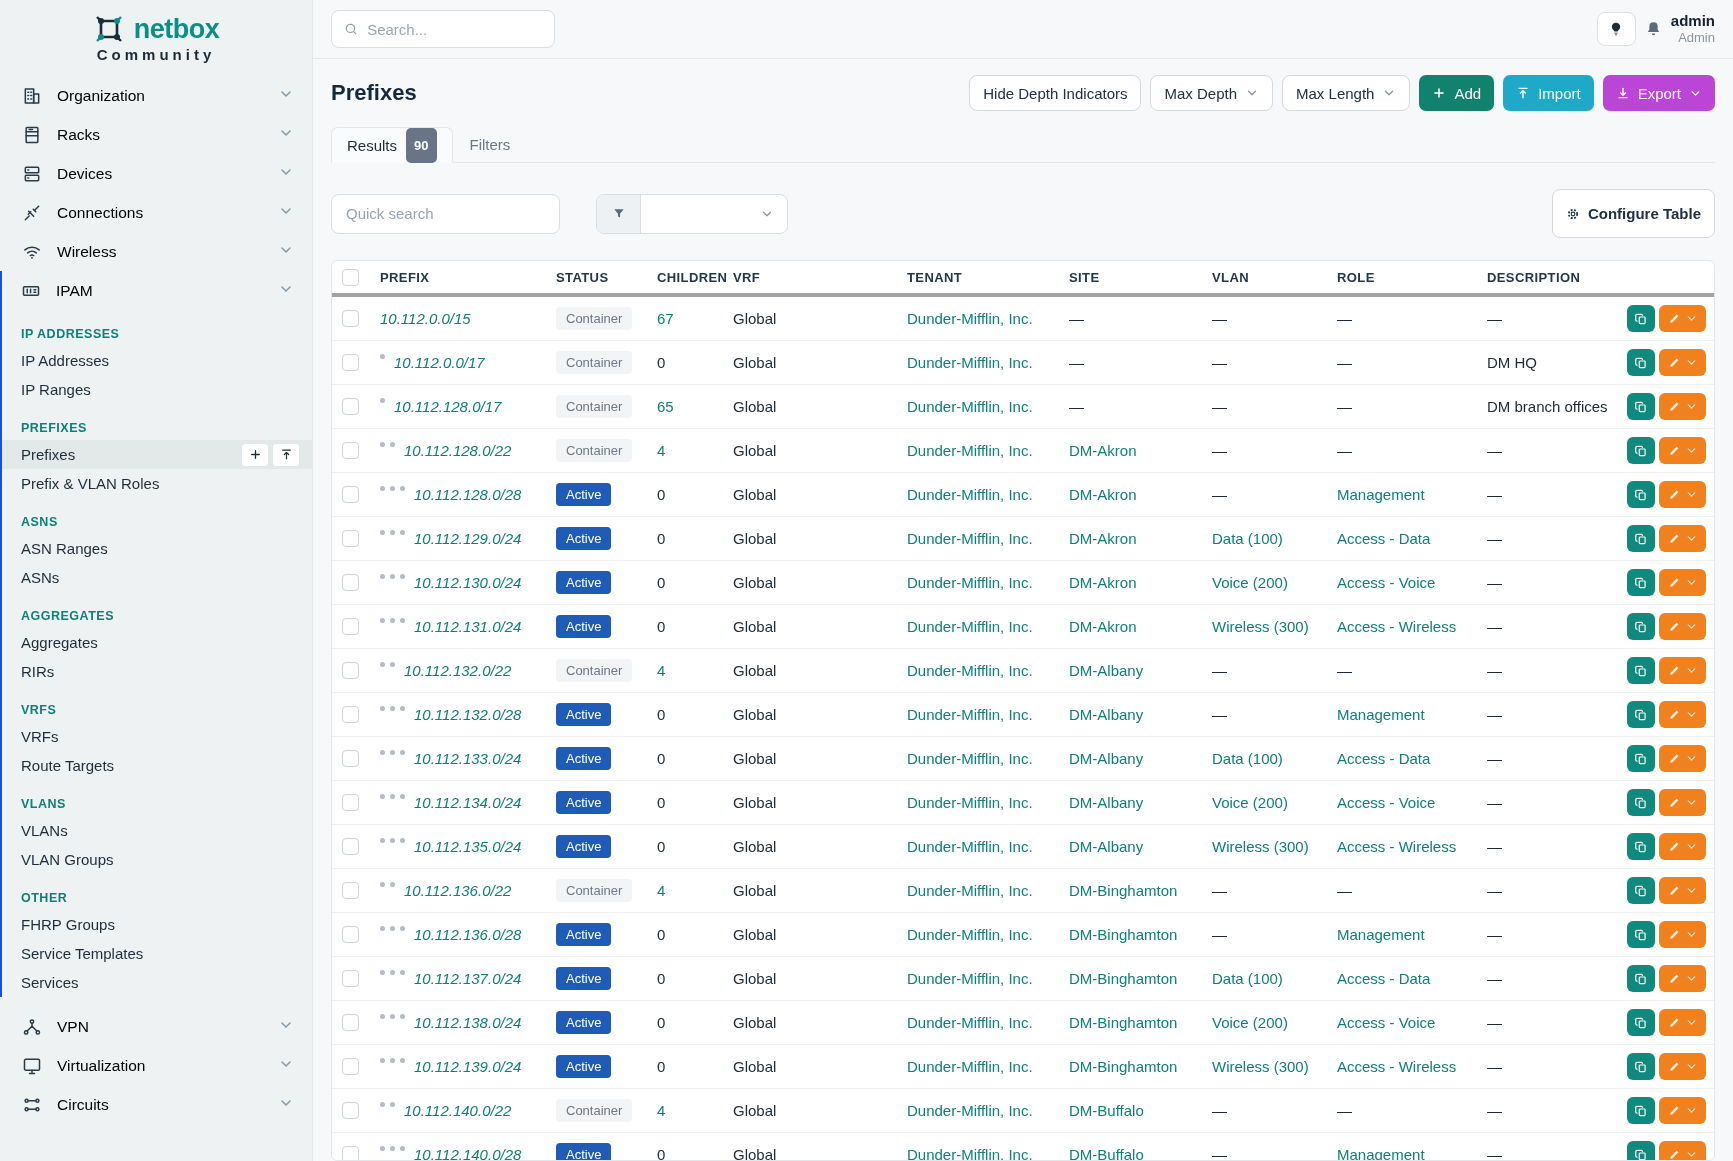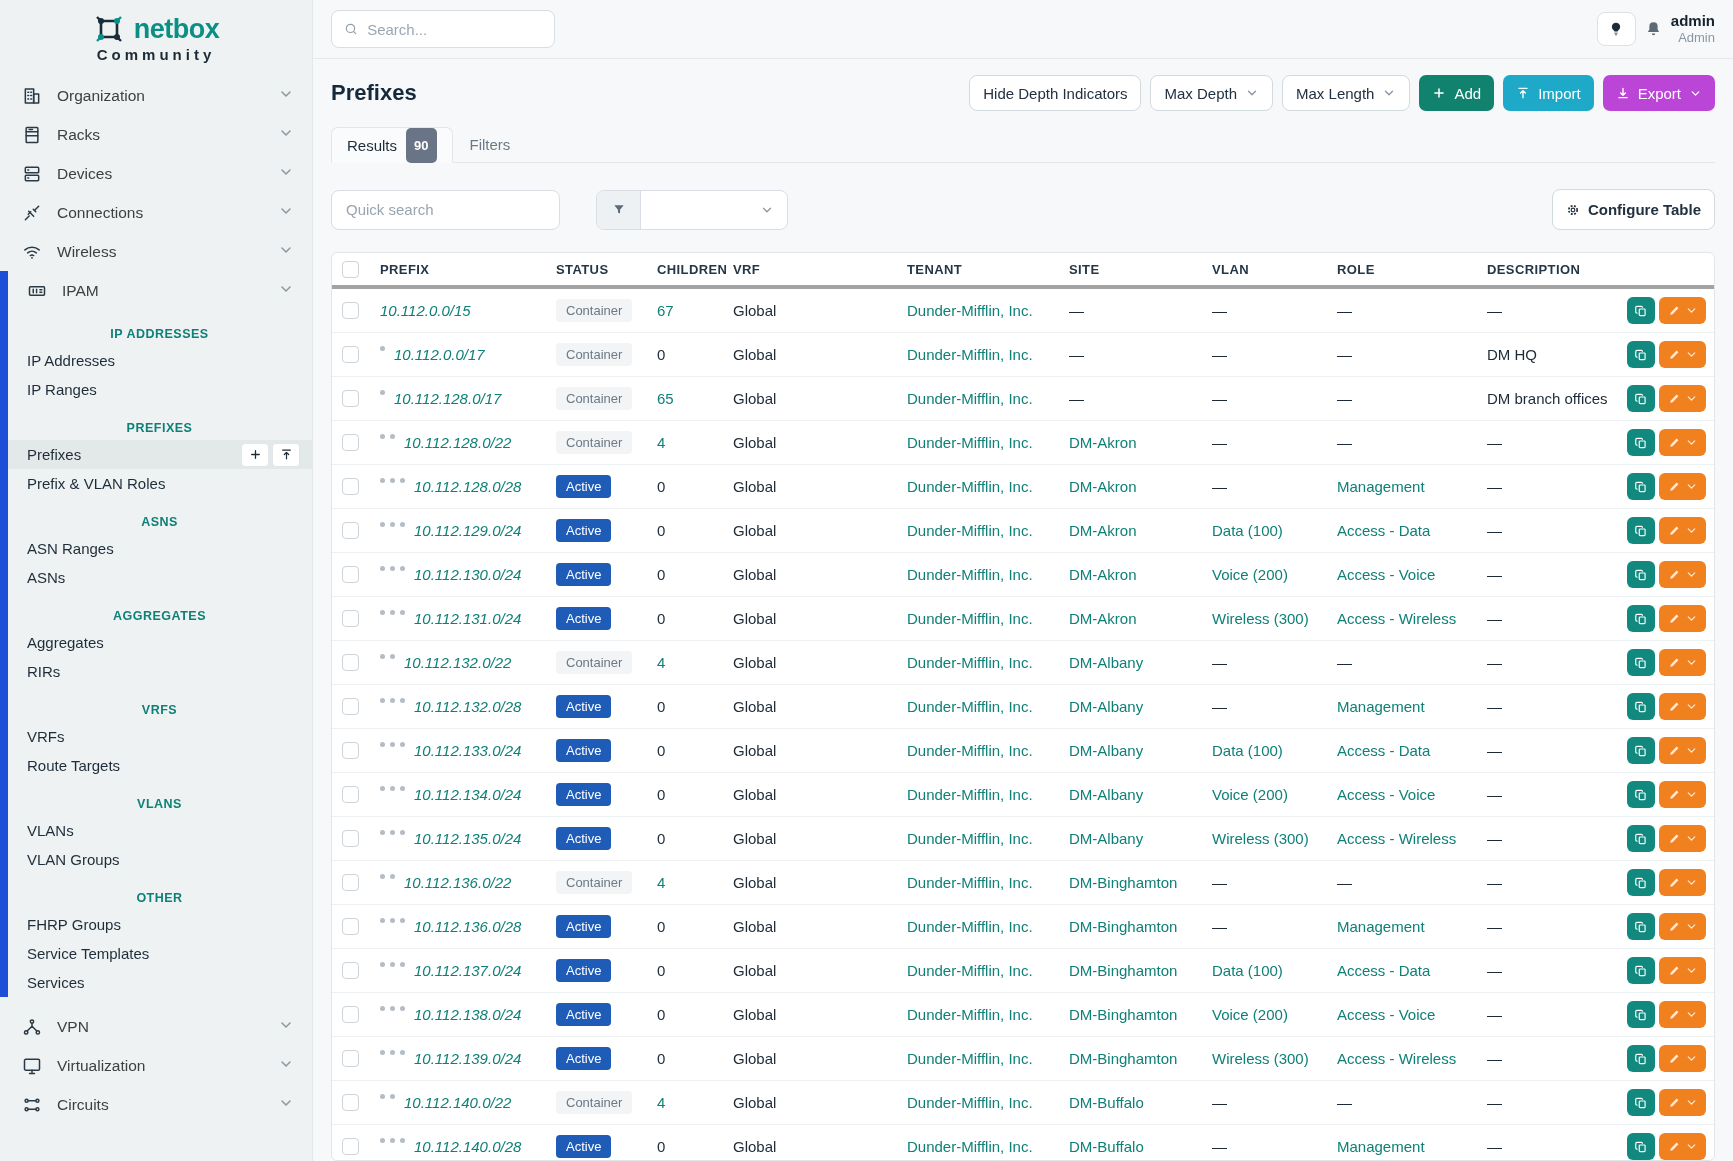--- a/index.html
+++ b/index.html
@@ -6,29 +6,29 @@
   html,body { width:1733px; height:1161px; overflow:hidden; }
   body { font-family:"Liberation Sans", sans-serif; background:#f6f8f9; display:flex; color:#1d2b38; }
   a { text-decoration:none; }
 
   
   .sidebar { width:313px; min-width:313px; height:100%; background:#eef2f2; border-right:1px solid #e3e8ea; overflow:hidden; }
   .logo-wrap { padding-top:13px; height:76px; text-align:center; }
   .logo-row { display:flex; align-items:center; justify-content:center; gap:9px; }
   .logo-text { font-size:27px; font-weight:700; color:#0a8f85; letter-spacing:-0.5px;text-align:center; }
   .logo-sub { font-size:15px; letter-spacing:4px; color:#1d2b36; margin-top:1px; font-weight:600; }
-  .nav-item { height:39px; display:flex; align-items:center; padding:0 18px 0 22px; gap:15px; font-size:15.5px; color:#404040; cursor:pointer; }
+  .nav-item { height:39px; display:flex; align-items:center; padding:0 18px 0 22px; gap:15px; font-size:15.5px; color:#000000; cursor:pointer; }
   .nav-item .chev { margin-left:auto; color:#8a97a3; }
   .icon { display:inline-flex; align-items:center; justify-content:center; }
   .icon svg { width:100%; height:100%; }
   .i20 { width:20px; height:20px; color:#2a3a46; }
   .i16 { width:16px; height:16px; }
   .i14 { width:14px; height:14px; }
   .i13 { width:13px; height:13px; }
-  .submenu-wrap { border-left:8px solid #1d4ed8;text-align:center; }
+  .submenu-wrap { border-left:2px solid #1d4ed8; }
   .submenu-wrap .nav-item { padding-left:19px; }
   .sec-header { padding:17px 20px 5px 19px; color:#0e8077; font-weight:700; font-size:12.5px; letter-spacing:0.5px; }
   .sub-item { height:29px; display:flex; align-items:center; padding-left:19px; font-size:15px; color:#1f2d3a; cursor:pointer; }
   .sub-item.active { background:#e3e8e8; }
   .item-actions { margin-left:auto; margin-right:12px; display:flex; gap:3px; }
   .mini-btn { width:28px; height:24px; background:#fff; border:1px solid #e3e6e8; border-radius:4px; display:flex; align-items:center; justify-content:center; color:#1d2b36; cursor:pointer; }
   .bottom-nav { margin-top:10px; }
 
   
   .main { flex:1; min-width:0; display:flex; flex-direction:column; }
@@ -60,21 +60,21 @@
   .tab-badge { background:#697586; color:#fff; border-radius:5px; font-size:13px; padding:10px 8px; font-weight:600; }
   .tab { padding:0 17px; color:#6c7988; font-size:15px; display:flex; align-items:center; height:36px; cursor:pointer; }
 
   .toolbar { display:flex; align-items:center; margin-top:26px; }
   .quick-search { width:229px; height:40px; background:#fff; border:1px solid #d8dee3; border-radius:8px; display:flex; align-items:center; padding:0 14px; }
   .quick-search input { border:none; outline:none; background:transparent; font-size:15px; width:100%; color:#35424e; font-family:"Liberation Sans",sans-serif; }
   .quick-search input::placeholder { color:#98a4b0; }
   .filter-group { display:flex; height:40px; margin-left:36px; border:1px solid #d8dee3; border-radius:8px; overflow:hidden; background:#fff; }
   .filter-addon { width:44px; background:#eef1f3; border-right:1px solid #d8dee3; display:flex; align-items:center; justify-content:center; color:#5b6b79; }
   .filter-select { width:146px; display:flex; align-items:center; justify-content:flex-end; padding-right:13px; color:#8a97a3; cursor:pointer; }
-  .configure-btn { margin-left:auto; height:41px; }
+  .configure-btn { margin-left:auto; height:49px; }
 
   .card { margin-top:22px; background:#fff; border:1px solid #e2e6e9; border-radius:6px; flex:1; overflow:hidden; }
   .trow { display:grid; grid-template-columns:38px 176px 101px 76px 174px 162px 143px 125px 150px 1fr 92px; align-items:center; padding-left:10px; padding-right:8px; }
   .thead { height:36px; border-bottom:4px solid #a3a3a3; font-size:13px; font-weight:700; letter-spacing:0.4px; color:#253746; text-transform:uppercase; }
   .thead .th { cursor:pointer; }
   .tbody .trow { height:44px; border-bottom:1px solid #edf0f2; }
   .checkbox { width:17px; height:17px; border:1.5px solid #ccd4da; border-radius:4px; background:#fff; cursor:pointer; }
   .link { color:#0e8077; cursor:pointer; font-size:15px; }
   .plain { color:#1d2b38; font-size:15px; }
   .pfx-cell { display:flex; align-items:flex-start;font-style:italic; }

